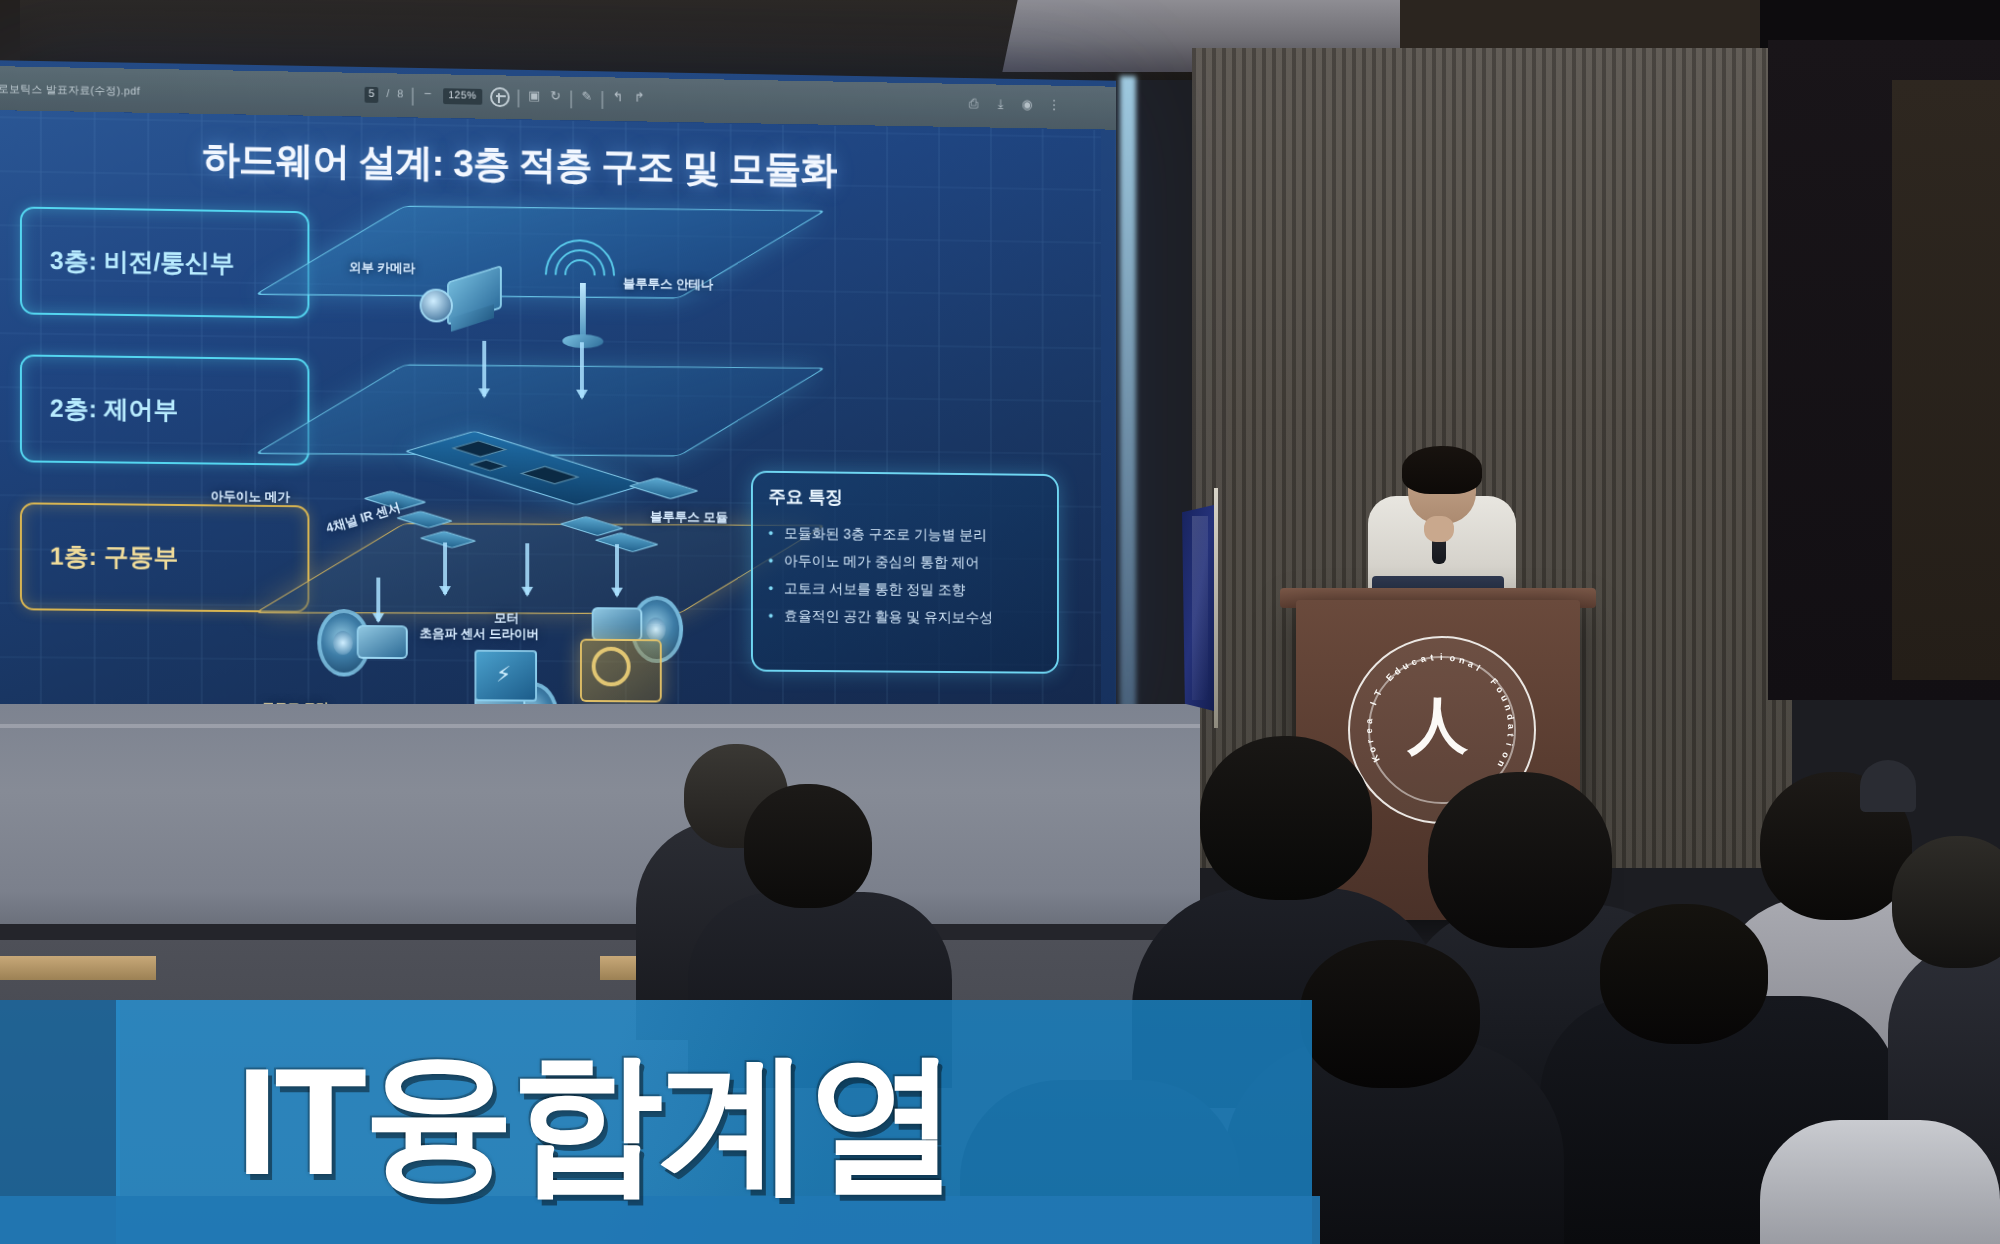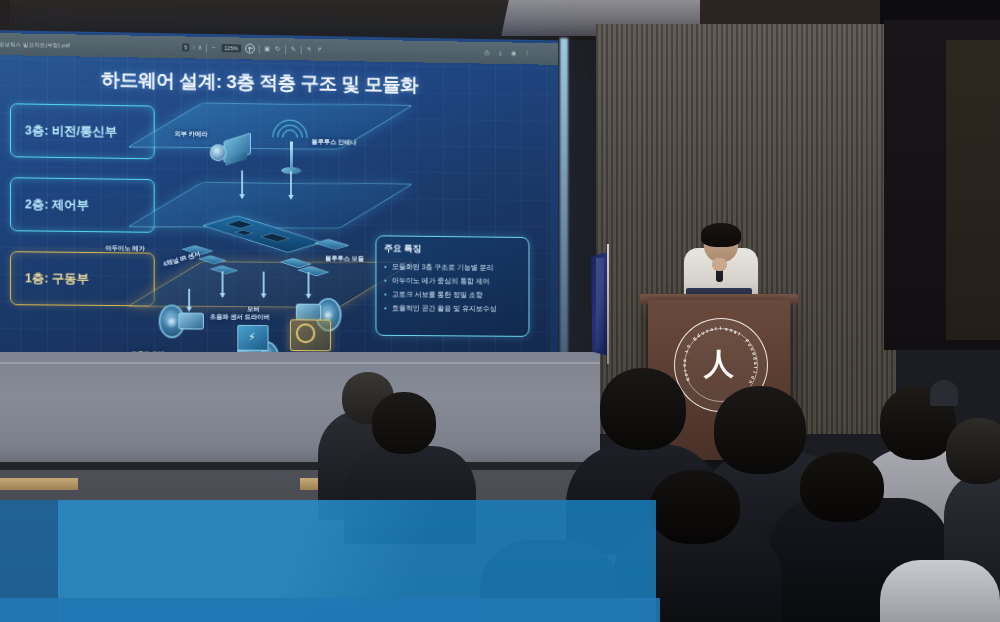--- a/index.html
+++ b/index.html
@@ -439,14 +439,15 @@
     </div>
     <div class="person">
       <div class="head" style="left:930px;top:380px;width:28px;height:26px;background:#2a2c33;border-radius:50% 50% 10% 10%;"></div>
     </div>
 
     <div class="banner-strip"></div>
     <div class="banner">
       <div class="banner-tex"></div>
     </div>
     <div class="banner-bot"></div>
+    <div class="banner-txt">IT융합계열</div>
   </div>
 </div>
 
 </body></html>

